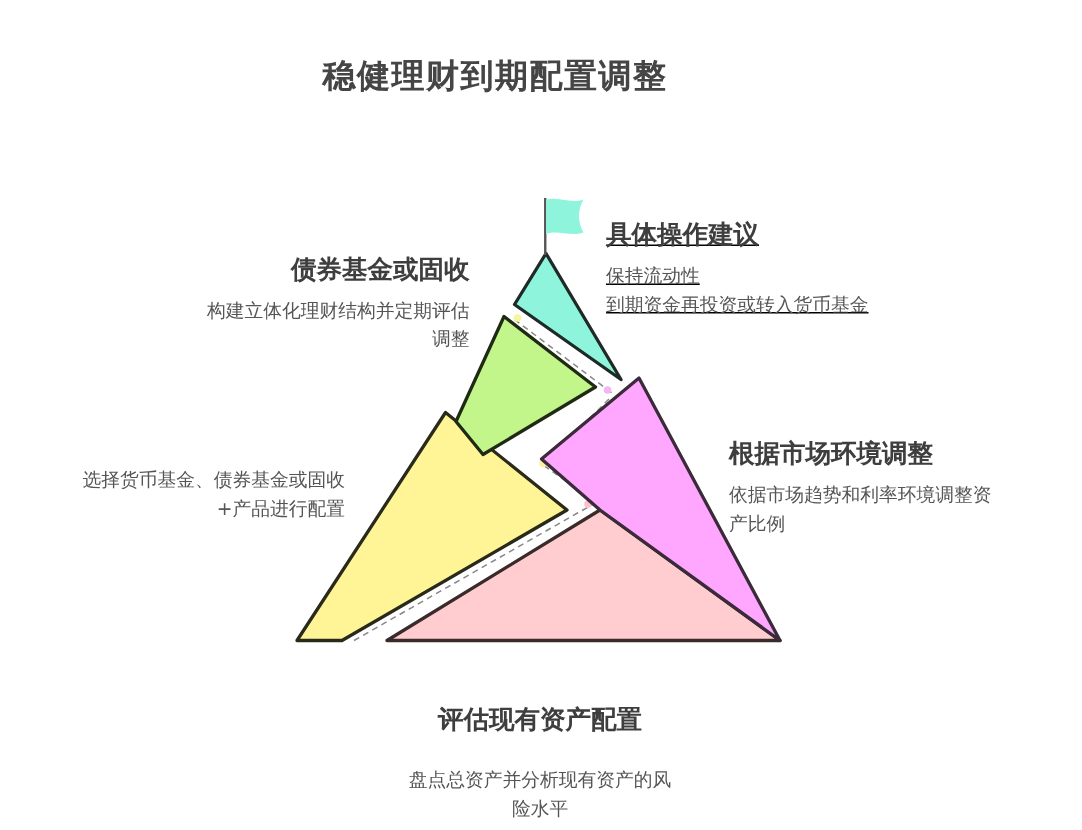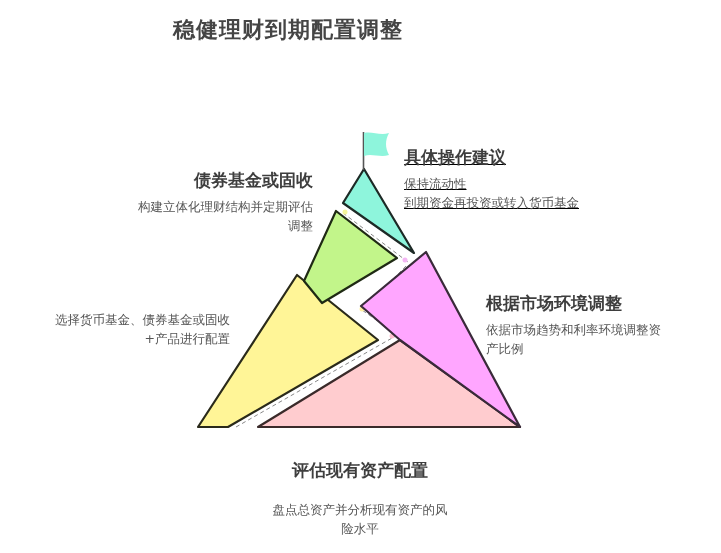--- a/index.html
+++ b/index.html
@@ -1,19 +1,19 @@
 <!DOCTYPE html>
 <html><head>
   <meta charset="utf-8">
   <style>
     html, body { margin: 0; padding: 0; background: #ffffff; }
     body { width: 721px; height: 553px; position: relative; overflow: hidden;
            font-family: "DejaVu Sans", "Liberation Sans", sans-serif; }
-    .title { position: absolute; left: 0; width: 576px; top: 15px; text-align: center;
-             font-size: 22px; font-weight: bold; color: #454545; letter-spacing: 1px; }
+    .title { position: absolute; left: 0; width: 576px; top: 36px; text-align: center;
+             font-size: 22px; font-weight: bold; color: #454545; letter-spacing: 1px; padding-left: 42px; }
     svg.diagram { position: absolute; left: 0; top: 0; }
     .label { position: absolute; }
     .label .h { font-size: 17px; font-weight: bold; color: #3e3e3e; line-height: 22px; }
     .label .d { font-size: 12.5px; color: #555555; line-height: 19px; margin-top: 8px; }
     .right { text-align: left; }
     .left  { text-align: right; }
     .center { text-align: center; }
   </style>
 </head>
 <body>
@@ -74,19 +74,19 @@
   </div>
 </div>
 
 <div class="label left" style="left:0px; top:304px; width:230px;">
   <div class="d" style="margin-top:6px;">
     <div>选择货币基金、债券基金或固收</div>
     <div>+产品进行配置</div>
   </div>
 </div>
 
-<div class="label center" style="left:240px; top:459px; width:240px;">
+<div class="label center" style="left:240px; top:469px; width:240px;">
   <div class="h">评估现有资产配置</div>
   <div class="d" style="margin-top:19px;">
     <div>盘点总资产并分析现有资产的风</div>
     <div>险水平</div>
   </div>
 </div>
 
 </body></html>

